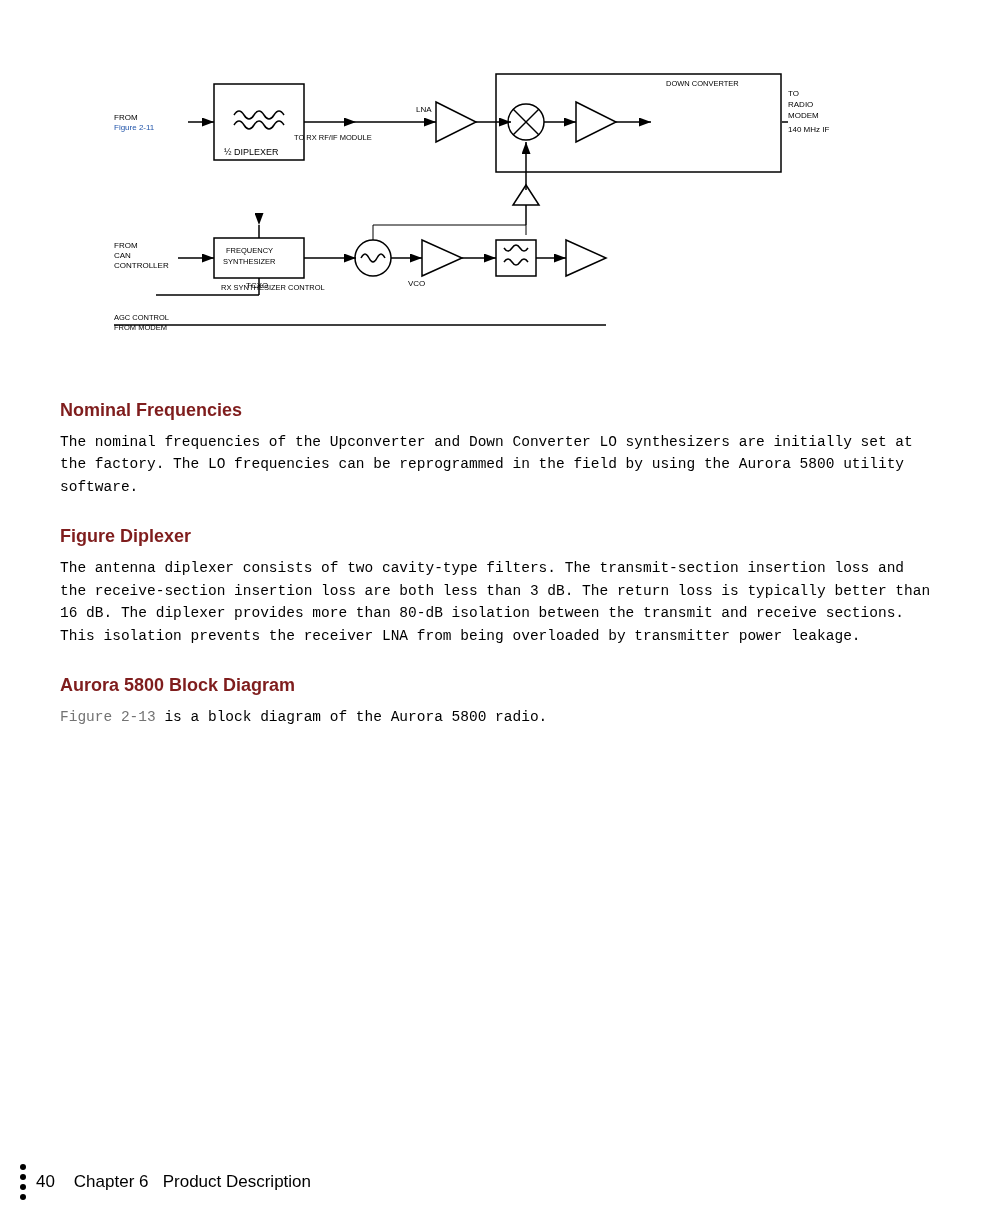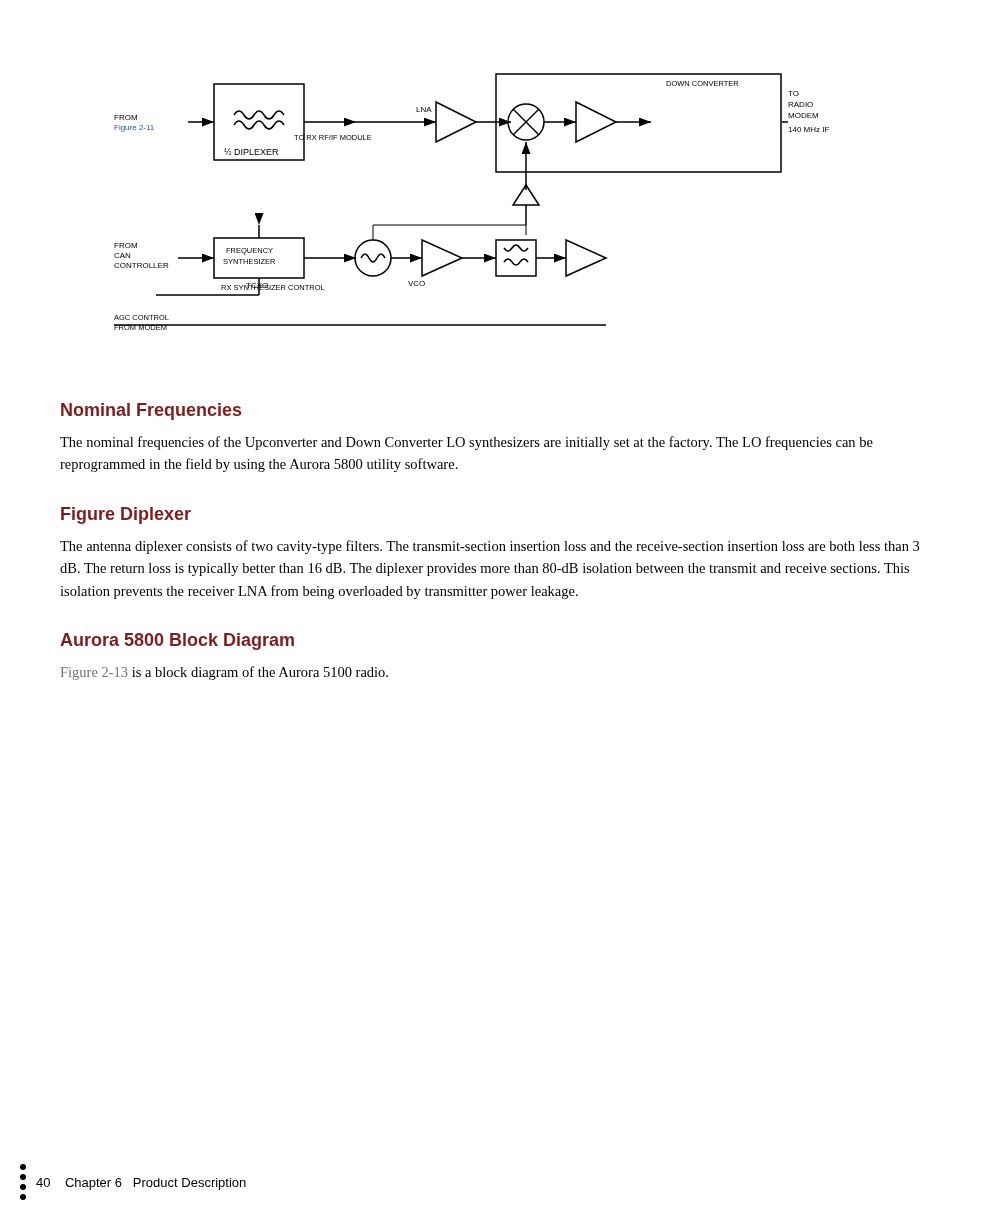--- a/index.html
+++ b/index.html
@@ -41,21 +41,21 @@
     .section-heading {
       font-family: Arial, Helvetica, sans-serif;
       font-size: 18px;
       font-weight: bold;
       color: #7f1d1d;
       margin-top: 28px;
       margin-bottom: 10px;
     }
 
     .body-text {
-      font-family: Liberation Serif, serif;
+      font-family: Liberation Mono, monospace;
       font-size: 14.5px;
       line-height: 1.55;
       color: #000;
       margin-bottom: 16px;
     }
 
     .link-text {
       color: #737373;
       text-decoration: none;
     }
@@ -77,21 +77,21 @@
       margin-right: 10px;
     }
     .footer-dot {
       width: 6px;
       height: 6px;
       border-radius: 50%;
       background: #000;
     }
     .footer-text {
       font-family: Arial, Helvetica, sans-serif;
-      font-size: 13px;
+      font-size: 17px;
       color: #000;
     }
 
     
     .diagram-svg {
       width: 780px;
       height: 340px;
       display: block;
       margin: 0 auto;
     }
@@ -215,21 +215,21 @@
   </div>
 
   <div class="section-heading">Nominal Frequencies</div>
   <p class="body-text">The nominal frequencies of the Upconverter and Down Converter LO synthesizers are initially set at the factory. The LO frequencies can be reprogrammed in the field by using the Aurora 5800 utility software.</p>
 
   <div class="section-heading">Figure Diplexer</div>
   <p class="body-text">The antenna diplexer consists of two cavity-type filters. The transmit-section insertion loss and the receive-section insertion loss are both less than 3 dB. The return loss is typically better than 16 dB. The diplexer provides more than 80-dB isolation between the transmit and receive sections. This isolation prevents the receiver LNA from being overloaded by transmitter power leakage.</p>
 
   <div class="section-heading">Aurora 5800 Block Diagram</div>
   <p class="body-text">
-    <a class="link-text">Figure 2-13</a><span> is a block diagram of the Aurora 5100 radio.</span>
+    <a class="link-text">Figure 2-13</a><span> is a block diagram of the Aurora 5800 radio.</span>
   </p>
 
 </div>
 
 <div class="page-footer">
   <div class="footer-dots">
     <div class="footer-dot"></div>
     <div class="footer-dot"></div>
     <div class="footer-dot"></div>
     <div class="footer-dot"></div>

